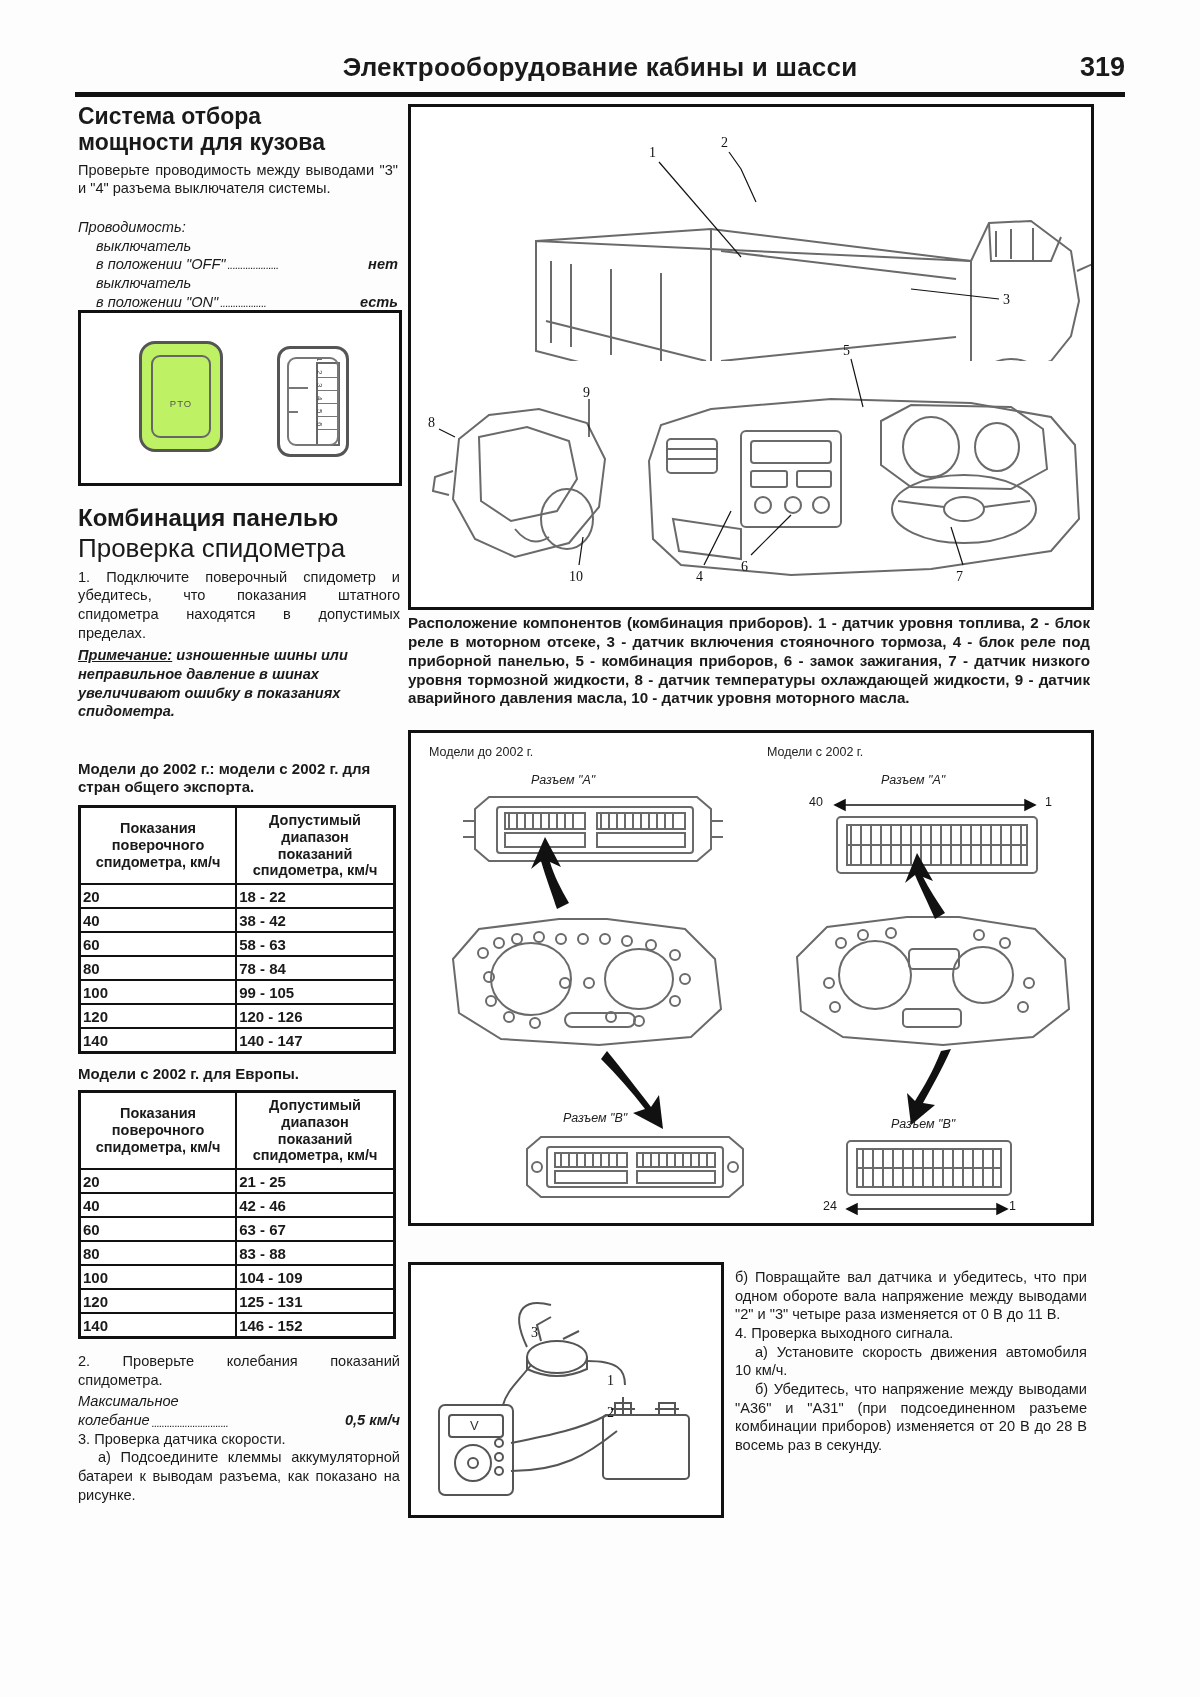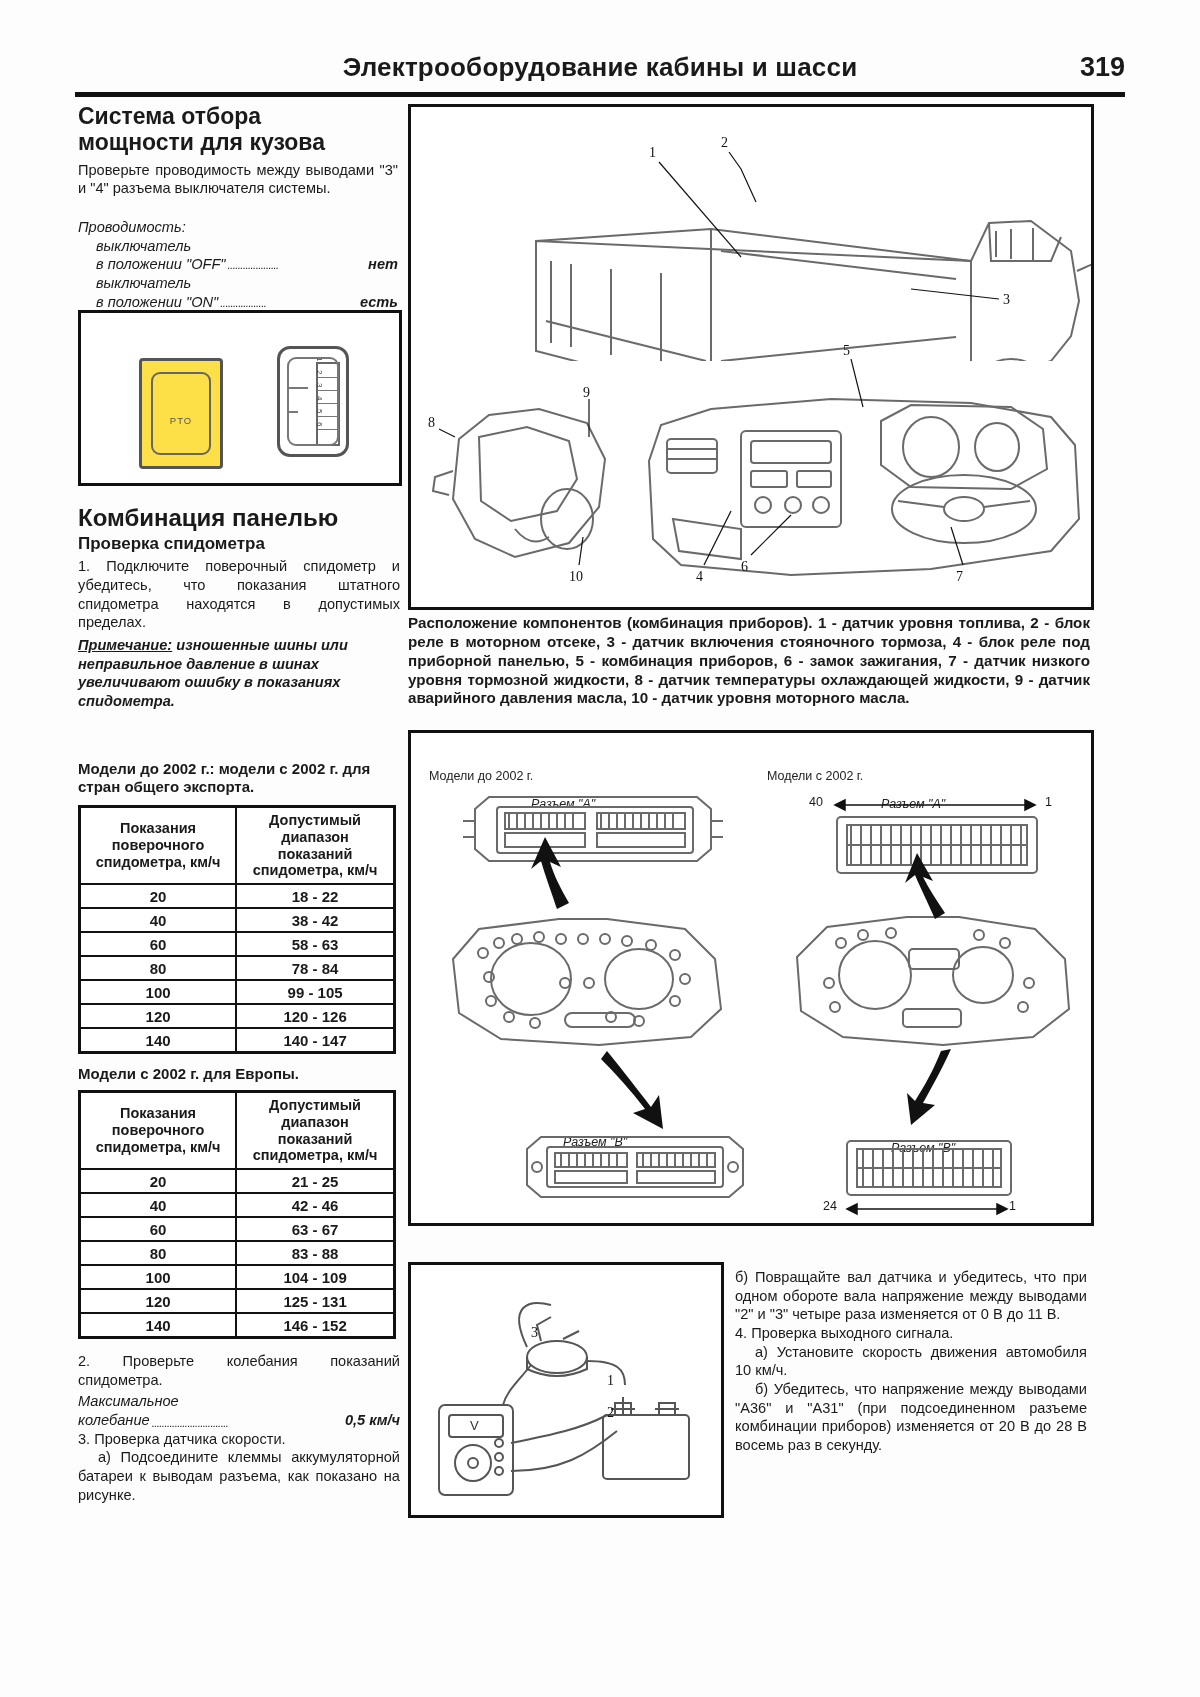--- a/index.html
+++ b/index.html
@@ -24,35 +24,35 @@
     white-space:nowrap;
   }
   .header-page{
     position:absolute;right:0;top:0;font-size:27px;font-weight:bold;
   }
   .header-rule{
     position:absolute;left:75px;top:92px;width:1050px;height:5px;background:#111;
   }
   
   .h1{font-size:23px;font-weight:bold;line-height:1.12;}
-  .h2{font-size:17px;font-weight:bold;line-height:1.15;}
+  .h2{font-size:26px;font-weight:normal;line-height:1.15;}
   .body-txt{font-size:14.6px;line-height:1.28;text-align:justify;}
   .ital{font-style:italic;font-size:14.6px;line-height:1.28;}
   .dots{letter-spacing:-.5px;}
   .u{text-decoration:underline;}
   
   .left-col{position:absolute;left:78px;top:104px;width:320px;}
   .pto-box{
     position:absolute;left:78px;top:310px;width:318px;height:170px;
     border:3px solid #111;background:#fff;
   }
   
   .sw-rocker{
-    position:absolute;left:58px;top:45px;width:78px;height:105px;
-    border:3px solid #555;border-radius:4px;background:#fde047;
+    position:absolute;left:58px;top:28px;width:78px;height:105px;
+    border:3px solid #555;border-radius:16px;background:#bef264;
   }
   .sw-rocker:after{
     content:"";position:absolute;left:9px;top:11px;right:9px;bottom:11px;
     border:2.5px solid #666;border-radius:9px;
   }
   .sw-label-pto{
     position:absolute;left:0;top:54px;width:78px;text-align:center;
     font-size:9.5px;color:#555;letter-spacing:1px;
   }
   .sw-conn{
@@ -78,35 +78,35 @@
   table.spd{
     border-collapse:collapse;width:318px;
     border:3px solid #111;background:#fff;
   }
   table.spd th{
     border:2px solid #111;font-size:14.5px;font-weight:bold;
     line-height:1.16;padding:4px 2px;text-align:center;vertical-align:middle;
   }
   table.spd td{
     border:2px solid #111;font-size:15px;font-weight:bold;
-    text-align:center;padding:2.5px 2px;
+    text-align:left;padding:2.5px 2px;
   }
   .tbl-caption{font-size:15px;font-weight:bold;line-height:1.2;}
   
   .fig{
     position:absolute;border:3px solid #111;background:#fff;overflow:hidden;
   }
   .fig-caption{
     position:absolute;font-size:15.2px;font-weight:bold;line-height:1.24;
     text-align:justify;
   }
   
   .lnum{position:absolute;font-size:14px;color:#111;font-family:"Liberation Serif",serif;}
   .sk-l{position:absolute;background:#6c6c6c;}
-  .cl{position:absolute;font-size:12.5px;color:#222;white-space:nowrap;margin-top:24px;}
+  .cl{position:absolute;font-size:12.5px;color:#222;white-space:nowrap;}
   .cl-it{font-style:italic;}
   .arrow-lbl{position:absolute;font-size:12.5px;white-space:nowrap;}
 </style>
 </head>
 <body>
 
 <div class="page">
 
   <div class="header">
     <div class="header-title">Электрооборудование кабины и шасси</div>

